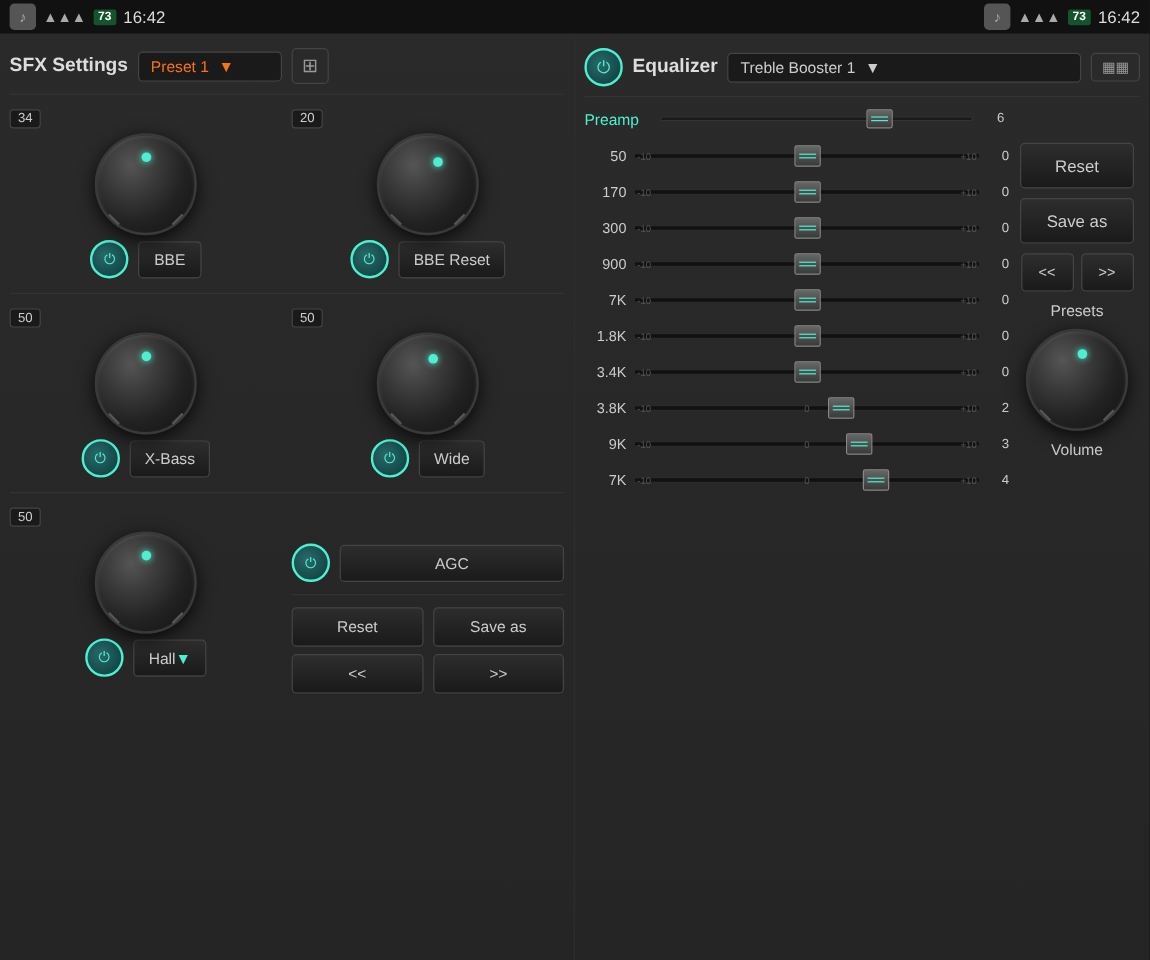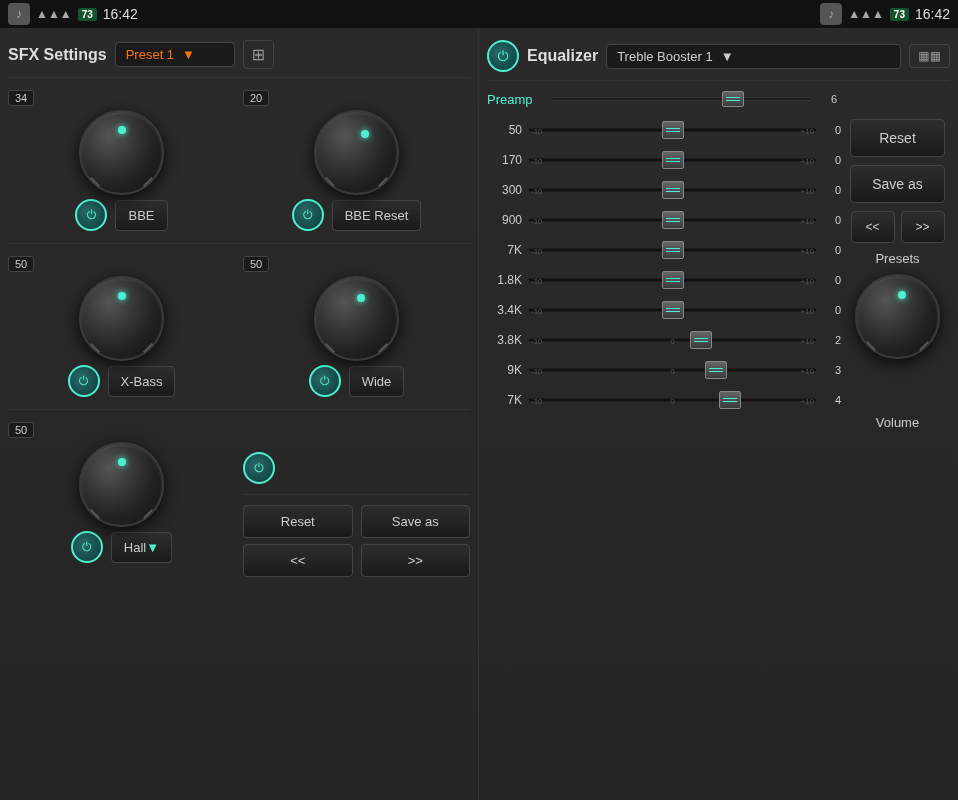--- a/index.html
+++ b/index.html
@@ -371,21 +371,20 @@
     }
     .presets-label {
       color: #ccc;
       font-size: 13px;
       text-align: center;
     }
     .volume-label {
       color: #ccc;
       font-size: 13px;
       text-align: center;
-      margin-top: 48px;
     }
 
     .knob-large {
       width: 90px; height: 90px;
     }
 
     
     .agc-section {
       display: flex;
       flex-direction: column;
@@ -495,20 +494,21 @@
           <div class="effect-btn effect-btn-with-arrow">
             <span>Hall</span>
             <span style="color:#4cf0d0;">▼</span>
           </div>
         </div>
       </div>
 
       <div class="agc-section">
         <div class="control-row" style="margin-top:30px;">
           <div class="power-btn">⏻</div>
+          <div class="effect-btn">AGC</div>
         </div>
         <div class="divider"></div>
         <div class="control-row">
           <button class="action-btn">Reset</button>
           <button class="action-btn">Save as</button>
         </div>
         <div class="control-row">
           <button class="nav-btn">&lt;&lt;</button>
           <button class="nav-btn">&gt;&gt;</button>
         </div>

